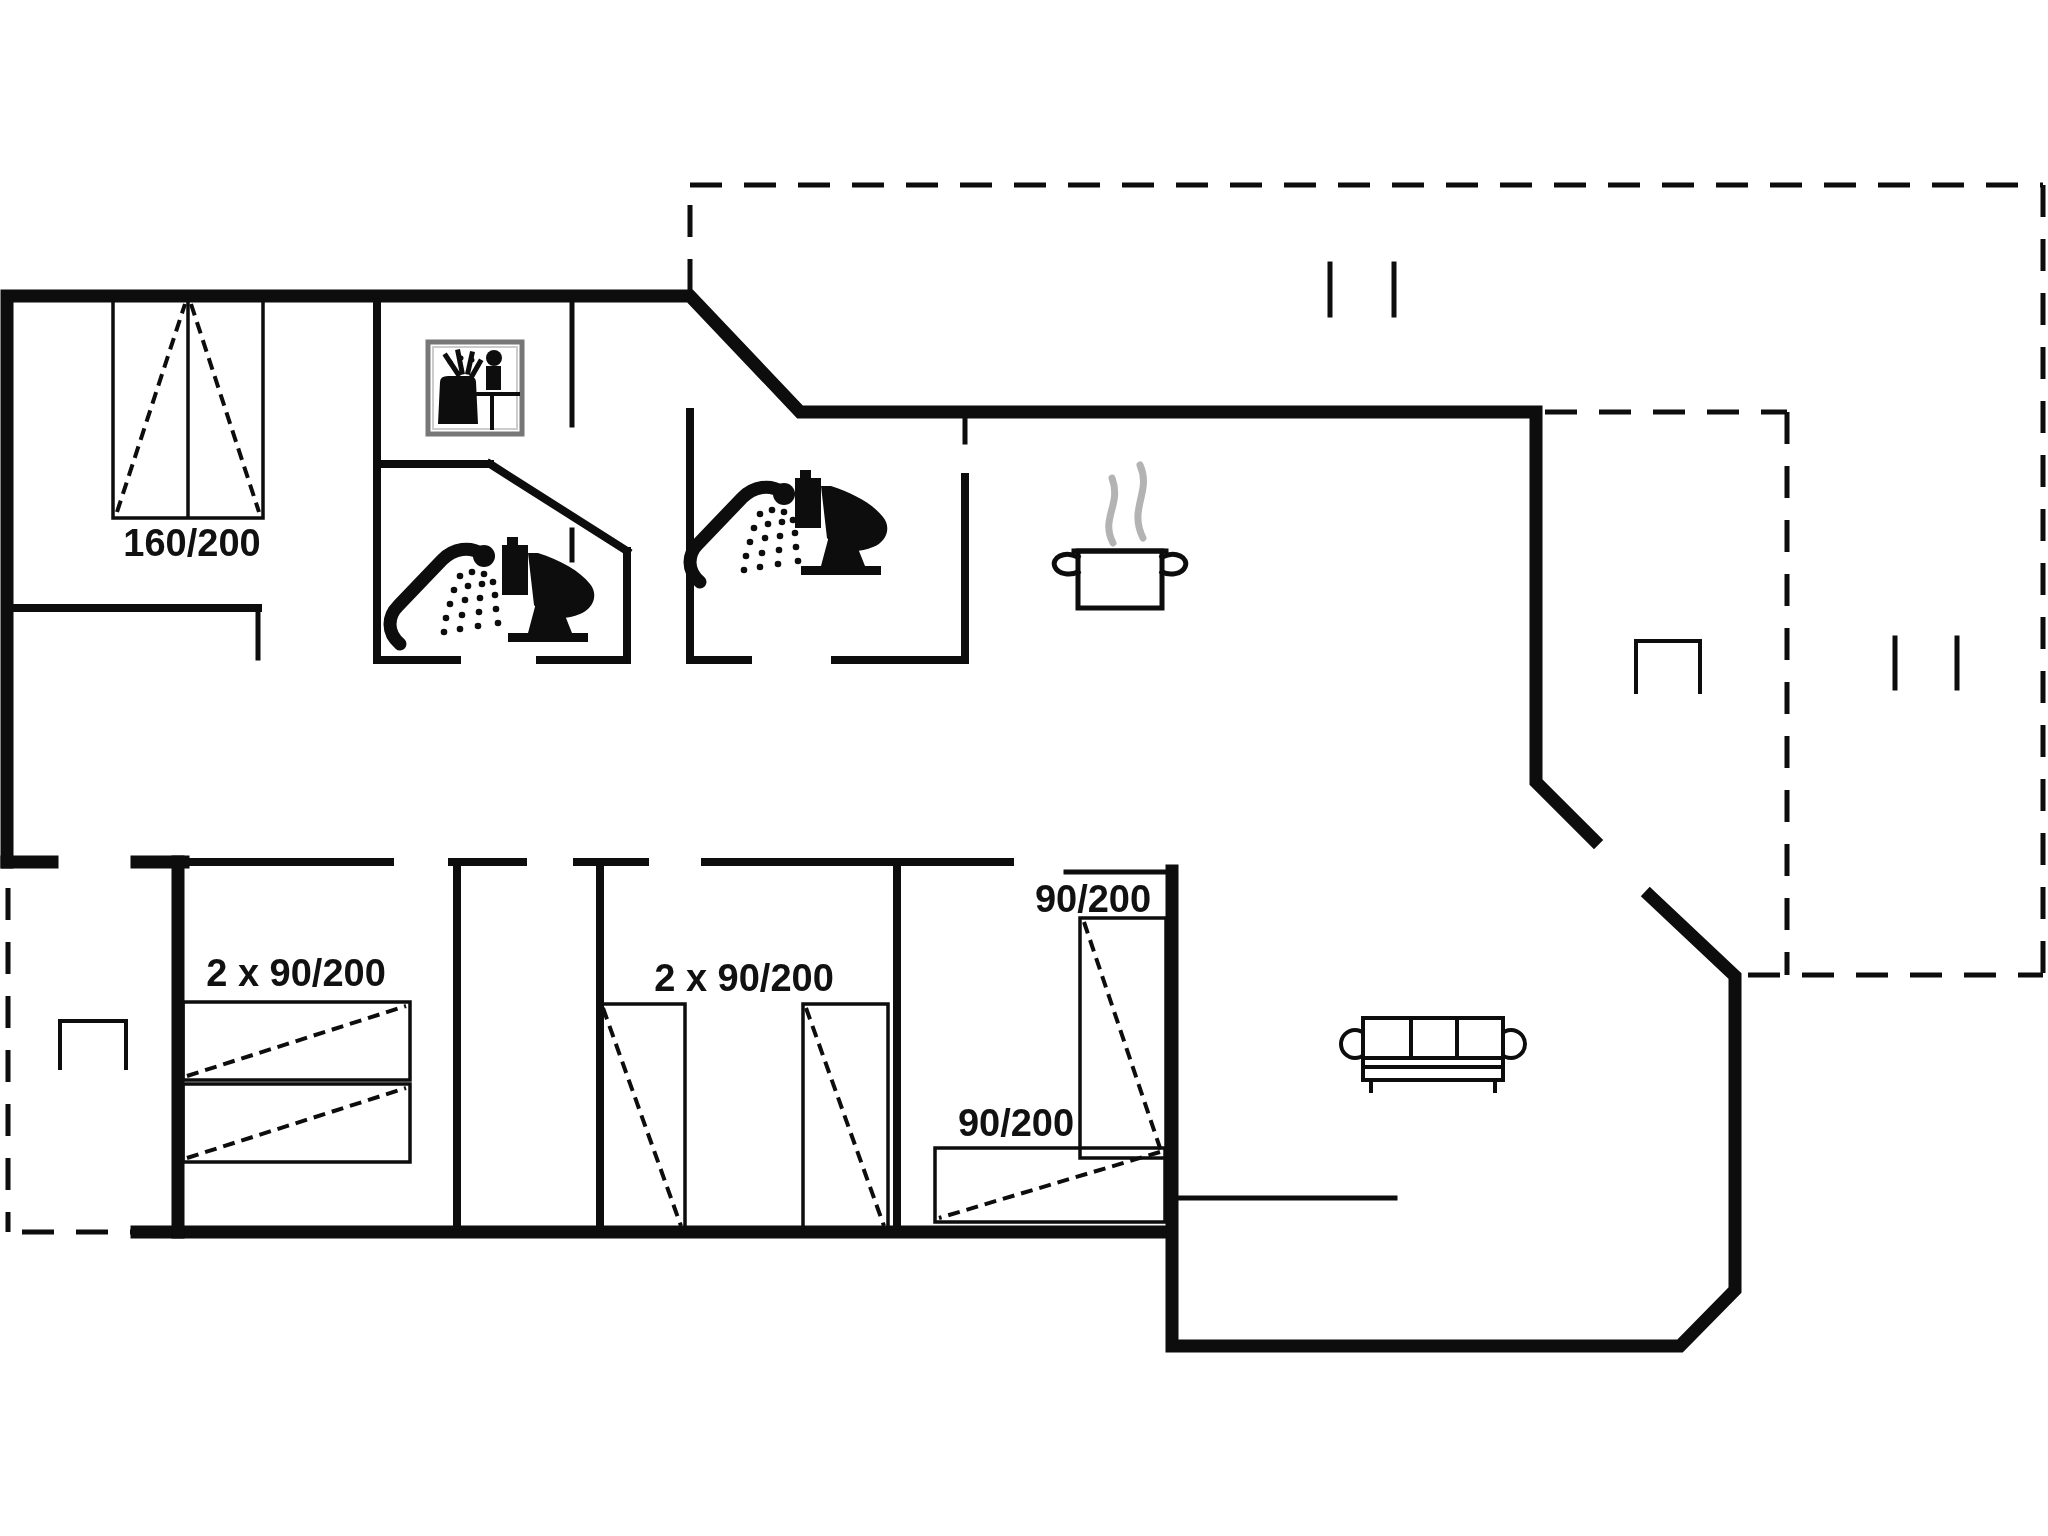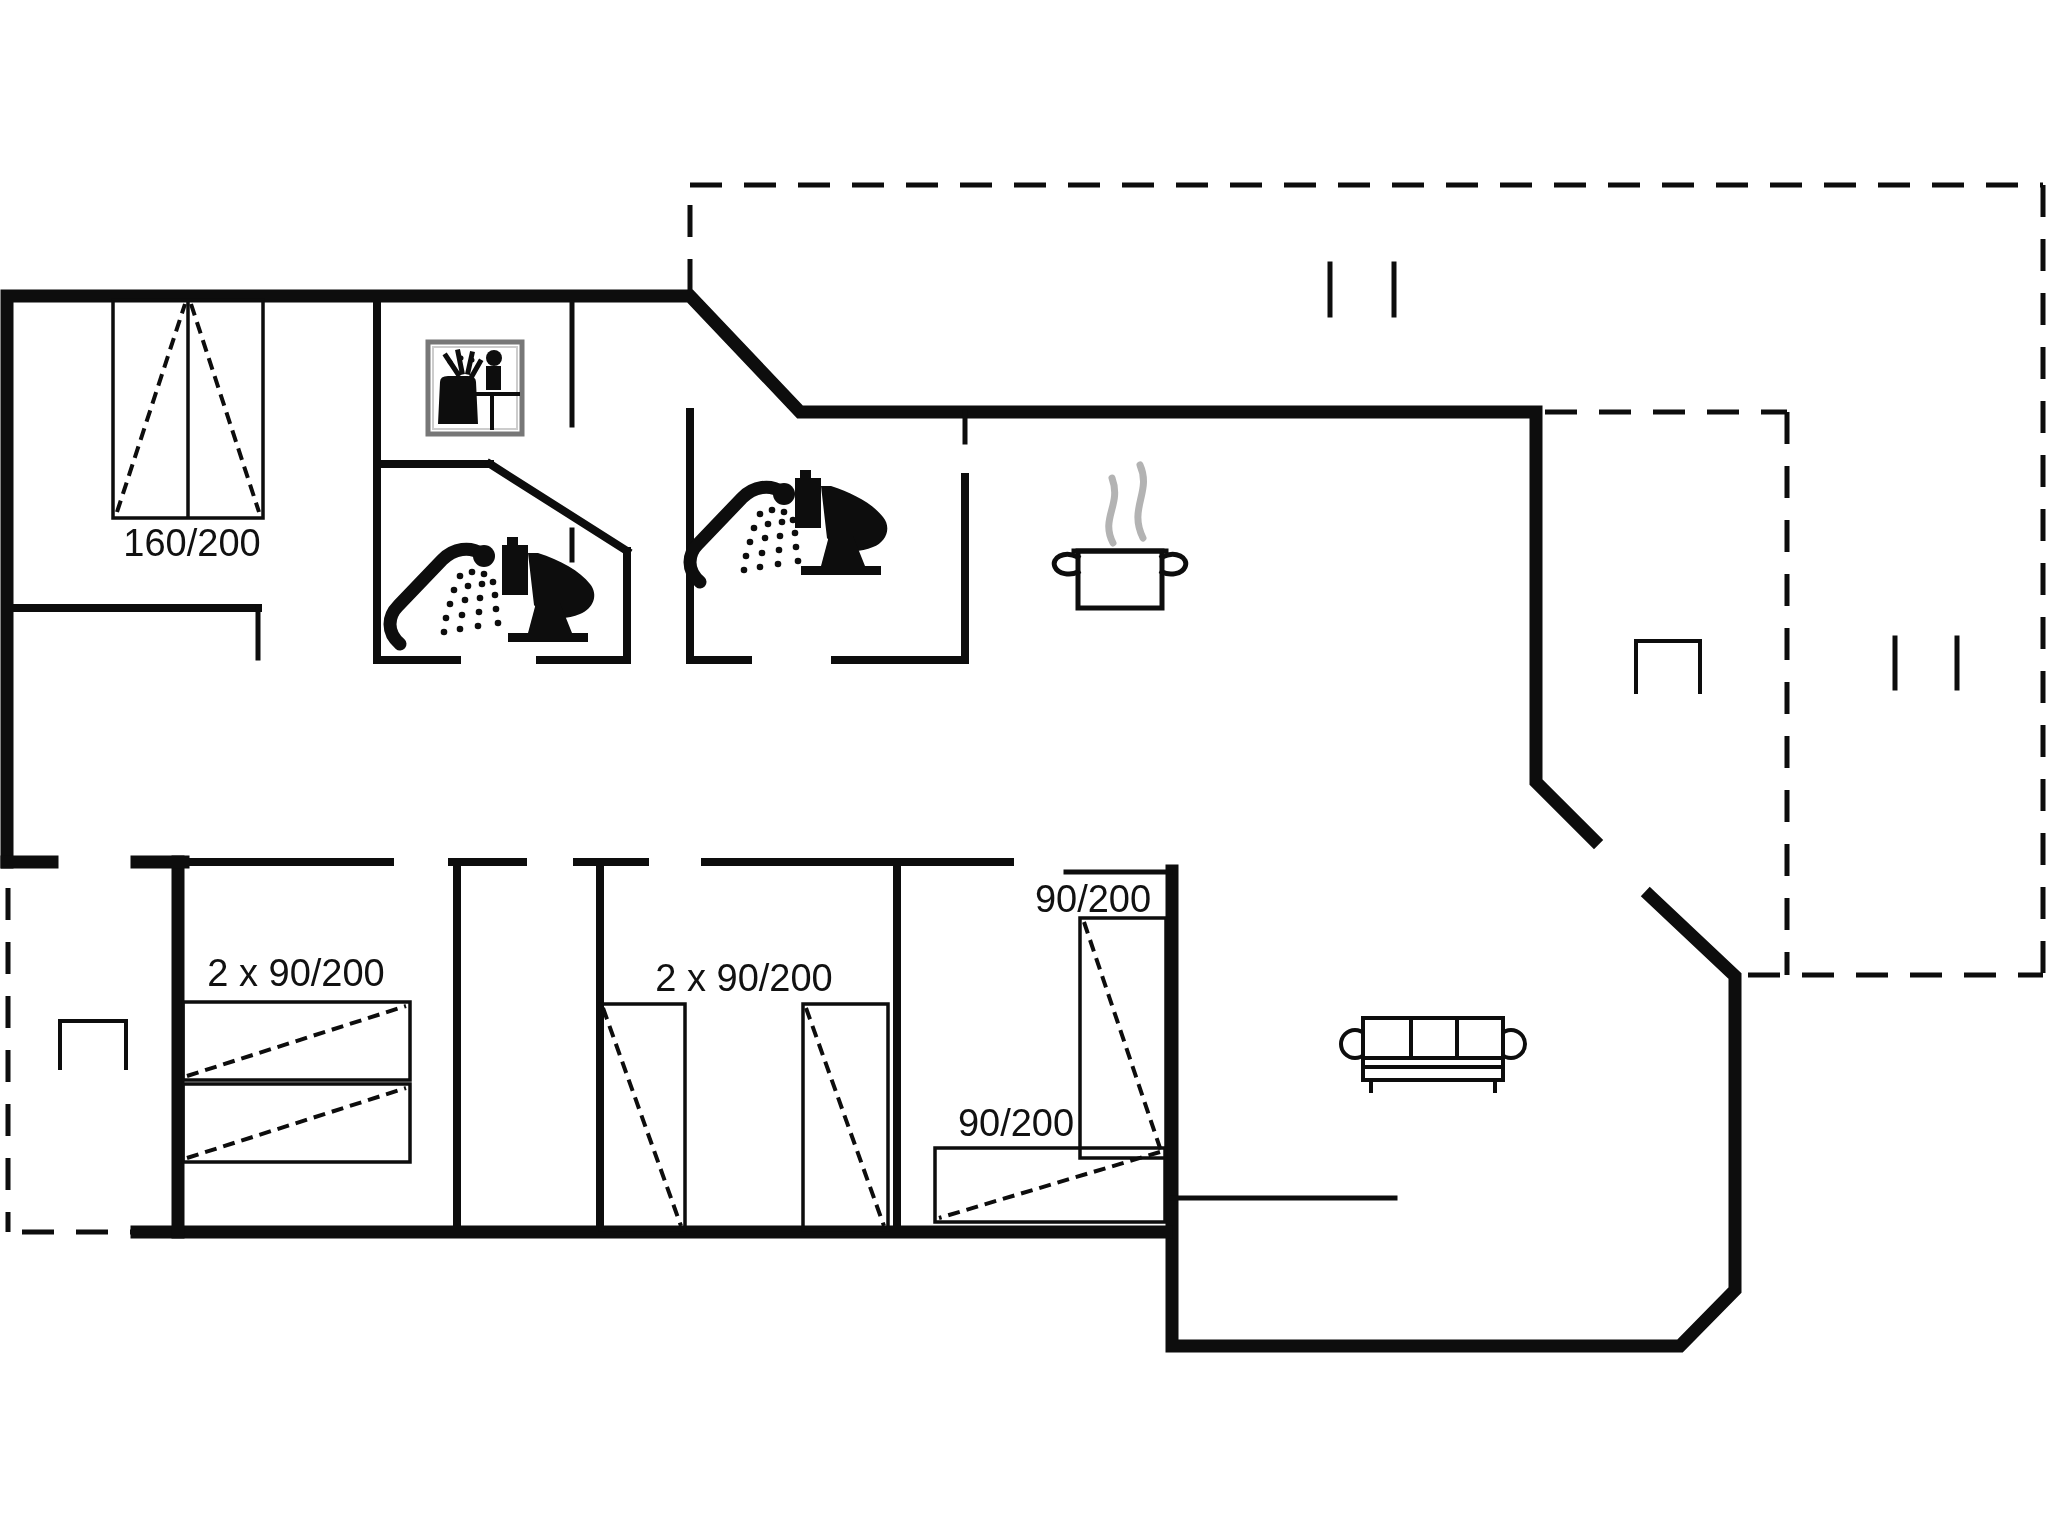--- a/index.html
+++ b/index.html
@@ -1,17 +1,17 @@
 <!DOCTYPE html>
 <html style="--walls: #0d0d0d; --steam: #b3b3b3; --background: #ffffff; --frame: #777777; --text: #111111;"><head>
 <meta charset="utf-8">
 <title>Floor plan</title>
 <style>
   html,body{margin:0;padding:0;background:var(--background,#fff);}
-  .stage{width:2048px;height:1536px;background:var(--background,#fff);position:relative;}
+  .stage{width:2048px;height:1536px;background:var(--background,#fff);position:relative;font-weight:bold;}
   svg{display:block;}
   .wall{stroke:var(--walls,#0d0d0d);stroke-width:13;fill:none;stroke-linecap:square;stroke-linejoin:miter;}
   .wallm{stroke:var(--walls,#0d0d0d);stroke-width:8;fill:none;stroke-linecap:square;}
   .walln{stroke:var(--walls,#0d0d0d);stroke-width:5;fill:none;stroke-linecap:square;}
   .dash{stroke:var(--walls,#0d0d0d);stroke-width:5;fill:none;stroke-dasharray:32 22;stroke-linecap:butt;}
   .furn{stroke:var(--walls,#0d0d0d);stroke-width:4;fill:none;stroke-linecap:square;}
   .furn3{stroke:var(--walls,#0d0d0d);stroke-width:3.5;fill:none;}
   .furnfill{stroke:var(--walls,#0d0d0d);stroke-width:4;fill:#fff;}
   .bedline{stroke:var(--walls,#0d0d0d);stroke-width:4;fill:none;stroke-dasharray:12 7;}
   .blk{fill:var(--walls,#0d0d0d);stroke:none;}

